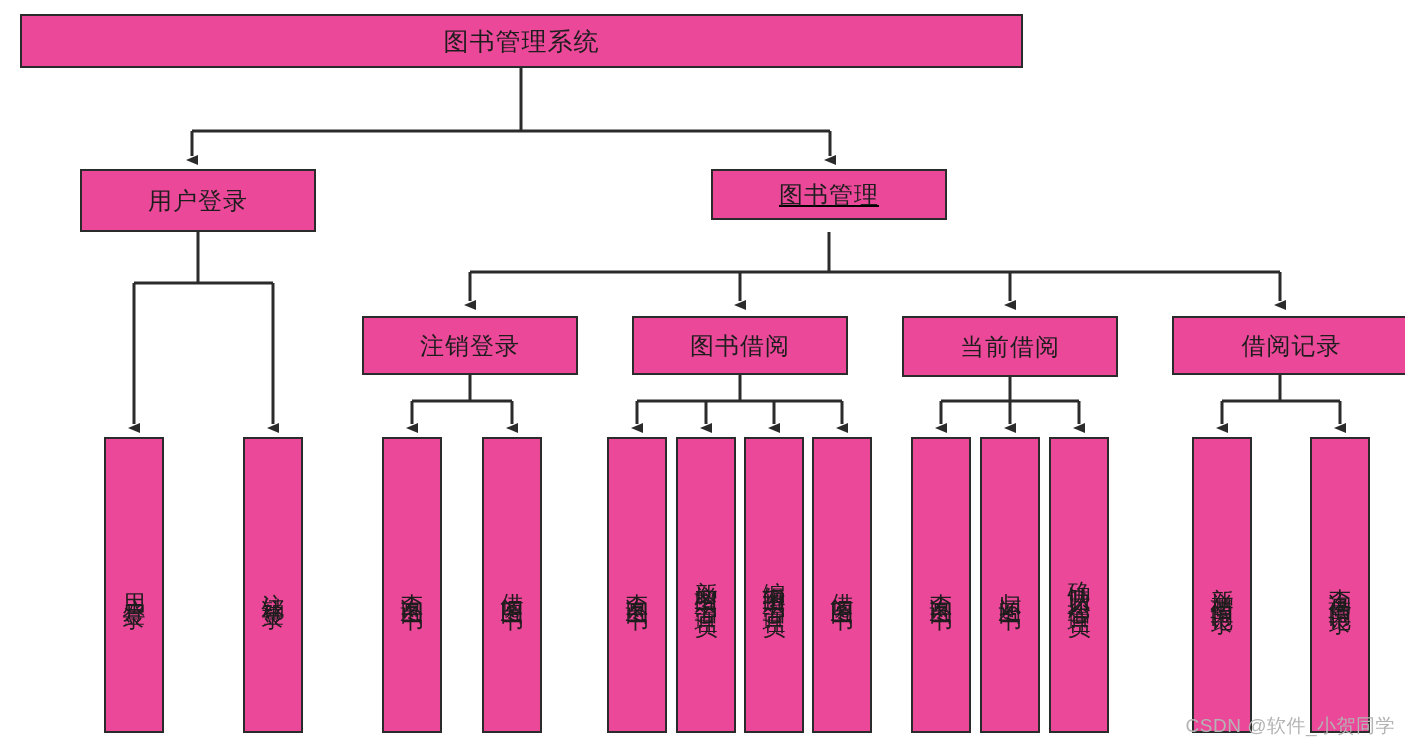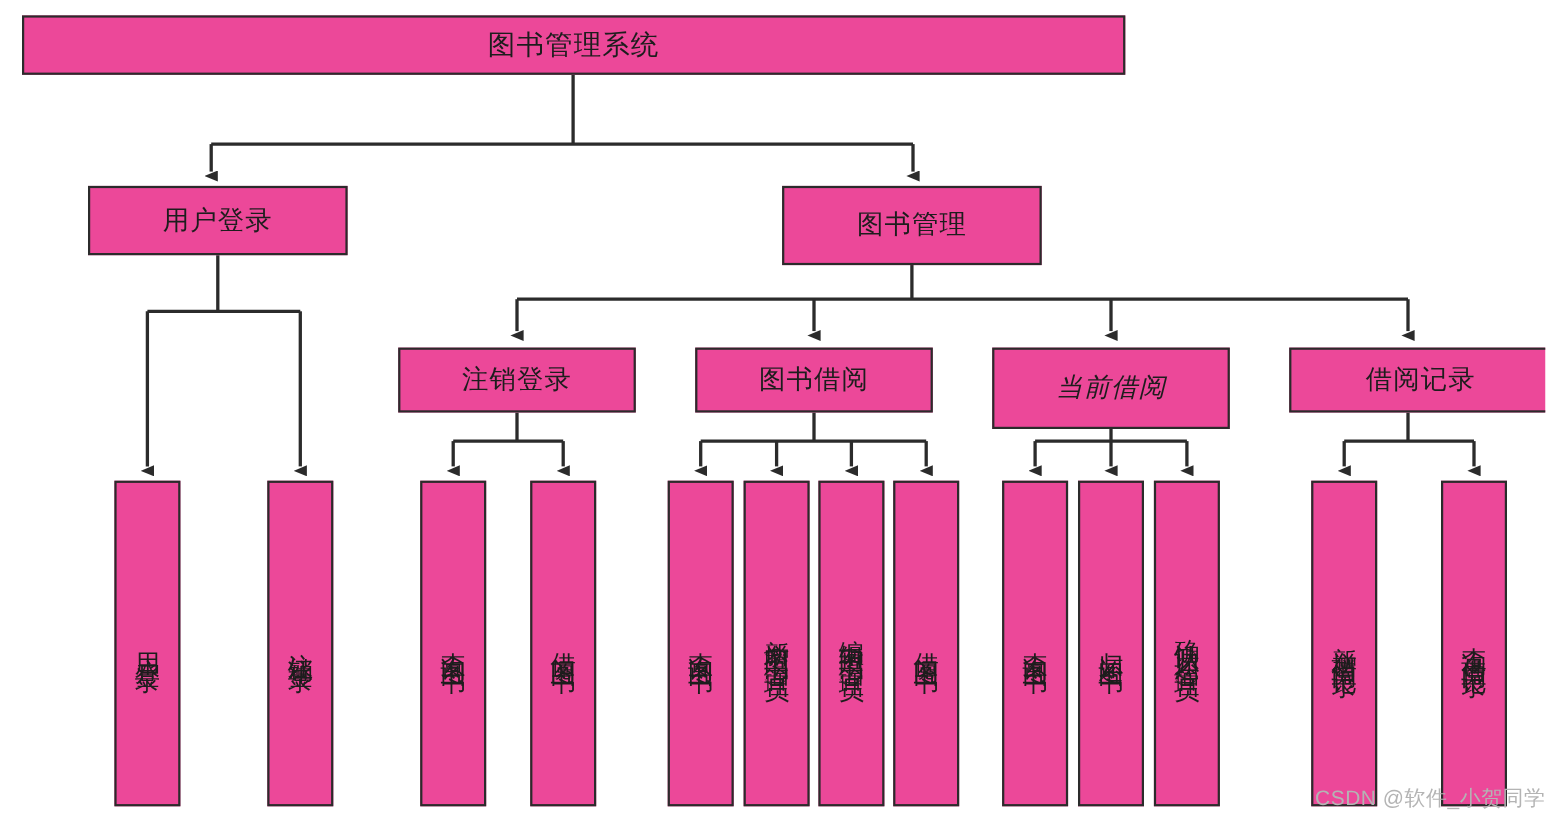--- a/index.html
+++ b/index.html
@@ -55,21 +55,21 @@
   .node.vert .label {
     writing-mode: vertical-rl;
     text-orientation: upright;
     font-size: 23px;
     letter-spacing: 5px;
     line-height: 1;
     max-height: 272px;
   }
   .watermark {
     position: absolute;
-    right: 0;
+    right: 10px;
     bottom: 8px;
     font-size: 19px;
     color: #b4b4b4;
     letter-spacing: 0.5px;
     white-space: nowrap;
   }
 </style>
 </head>
 <body>
 
@@ -125,31 +125,31 @@
     </g>
   </svg>
 
   <div class="node root horiz" style="left:20px; top:14px; width:1003px; height:54px;">
     <span class="label">图书管理系统</span>
   </div>
 
   <div class="node horiz" style="left:80px; top:169px; width:236px; height:63px;">
     <span class="label">用户登录</span>
   </div>
-  <div class="node horiz" style="left:711px; top:169px; width:236px; height:72px;">
+  <div class="node horiz" style="left:711px; top:169px; width:236px; height:51px;text-decoration:underline;">
     <span class="label">图书管理</span>
   </div>
 
   <div class="node horiz" style="left:362px; top:316px; width:216px; height:59px;">
     <span class="label">注销登录</span>
   </div>
   <div class="node horiz" style="left:632px; top:316px; width:216px; height:59px;">
     <span class="label">图书借阅</span>
   </div>
-  <div class="node horiz" style="left:902px; top:316px; width:216px; height:74px;font-style:italic;">
+  <div class="node horiz" style="left:902px; top:316px; width:216px; height:61px;">
     <span class="label">当前借阅</span>
   </div>
   <div class="node horiz" style="left:1172px; top:316px; width:239px; height:59px;">
     <span class="label">借阅记录</span>
   </div>
 
   <div class="node vert" style="left:104px; top:437px; width:60px; height:296px;">
     <span class="label">用户登录</span>
   </div>
   <div class="node vert" style="left:243px; top:437px; width:60px; height:296px;">

